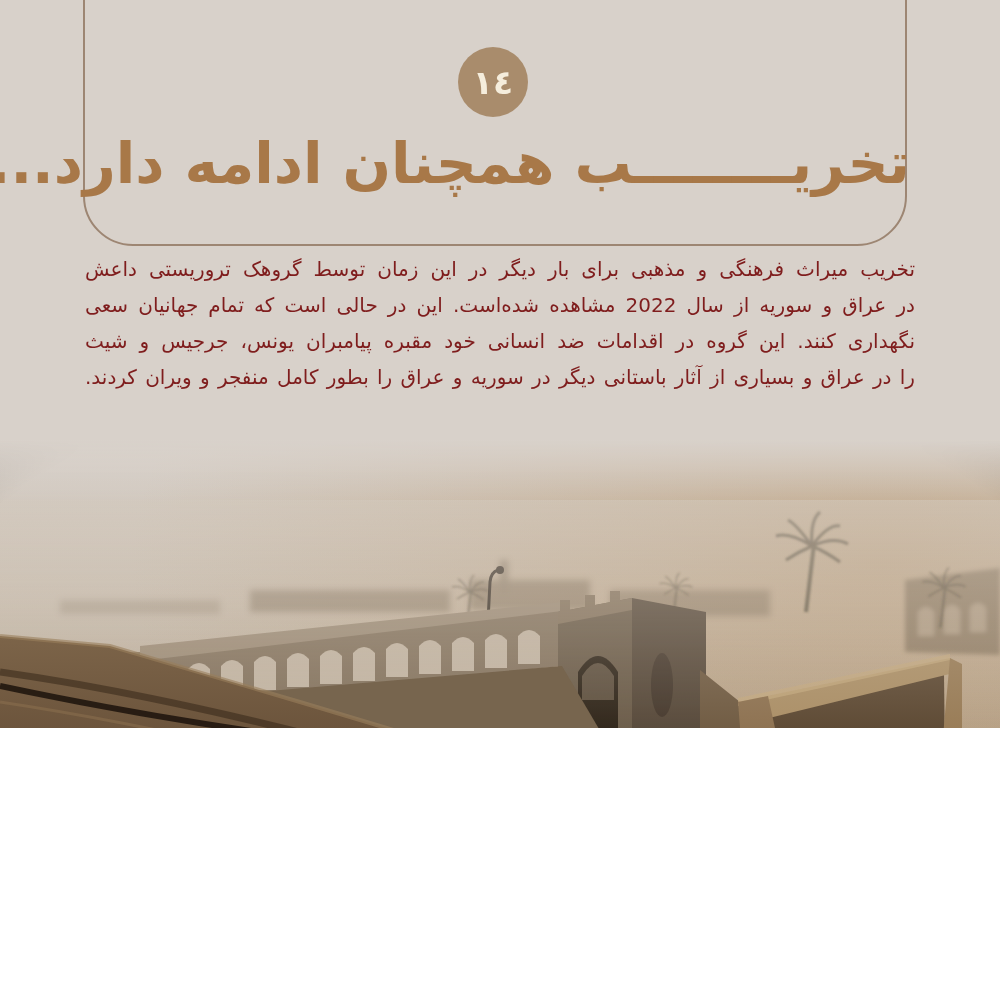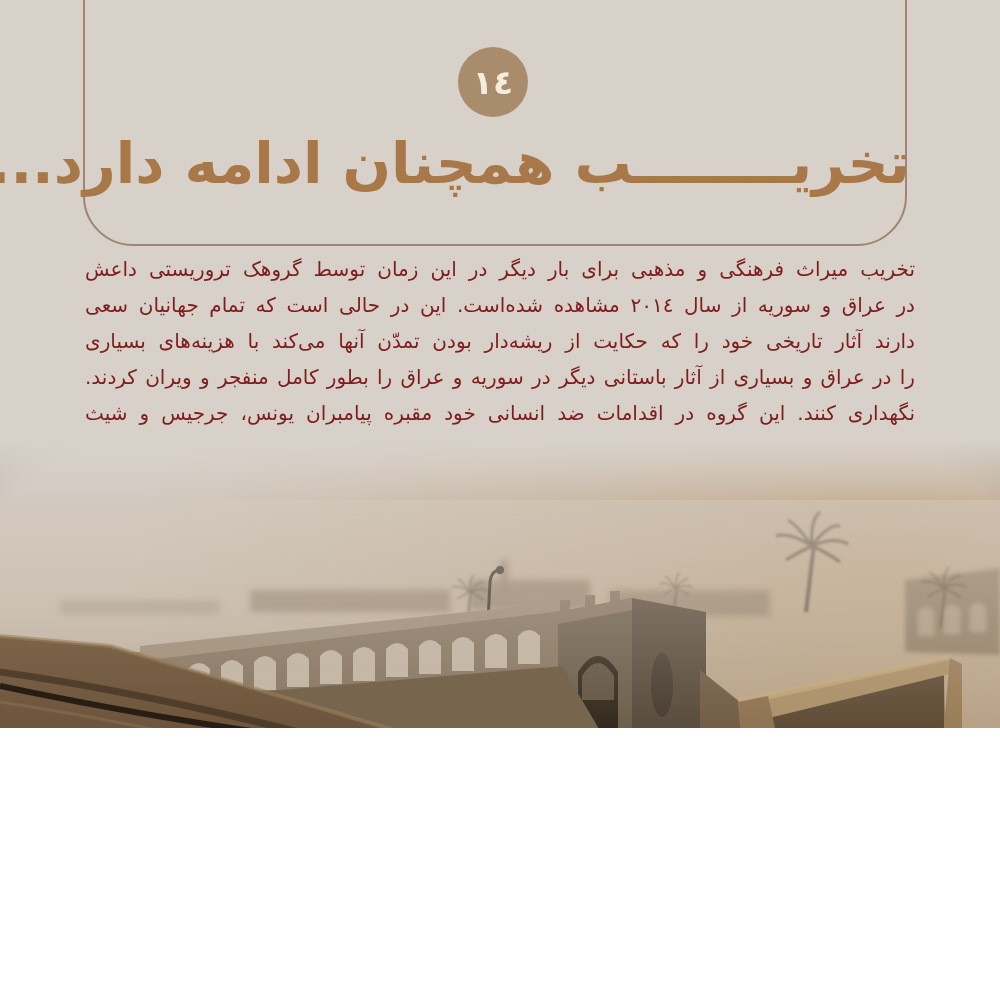--- a/index.html
+++ b/index.html
@@ -48,24 +48,23 @@
   <div class="title-frame"></div>
 
   <div class="page-badge">
     <span>١٤</span>
   </div>
 
   <div class="page-title" dir="rtl">تخریــــــــب همچنان ادامه دارد...</div>
 
   <div class="body-text" dir="rtl">
     <div class="line">تخریب میراث فرهنگی و مذهبی برای بار دیگر در این زمان توسط گروهک تروریستی داعش</div>
-    <div class="line">در عراق و سوریه از سال ٢٠١٤ مشاهده شده‌است. این در حالی است که تمام جهانیان سعی</div>
-    <div class="line">دارند آثار تاریخی خود را که حکایت از ریشه‌دار بودن تمدّن آنها می‌کند با هزینه‌های بسیاری</div>
+    <div class="line">در عراق و سوریه از سال 2022 مشاهده شده‌است. این در حالی است که تمام جهانیان سعی</div>
+    <div class="line">نگهداری کنند. این گروه در اقدامات ضد انسانی خود مقبره پیامبران یونس، جرجیس و شیث</div>
     <div class="line">را در عراق و بسیاری از آثار باستانی دیگر در سوریه و عراق را بطور کامل منفجر و ویران کردند.</div>
-    <div class="line">نگهداری کنند. این گروه در اقدامات ضد انسانی خود مقبره پیامبران یونس، جرجیس و شیث</div>
   </div>
 
   <div class="photo" title="Ruined shrine and mosque courtyard after destruction: arched colonnade, tower, roofless room and rubble under a dusty haze with palm trees">
     <svg viewBox="0 0 1000 560" width="1000" height="560" preserveAspectRatio="none">
       <defs>
         <linearGradient id="skyG" x1="0" y1="0" x2="0" y2="1">
           <stop offset="0" stop-color="#d7d0c9"></stop>
           <stop offset="0.3" stop-color="#c9bdae"></stop>
           <stop offset="0.55" stop-color="#b3a28c"></stop>
           <stop offset="1" stop-color="#8d7a62"></stop>

